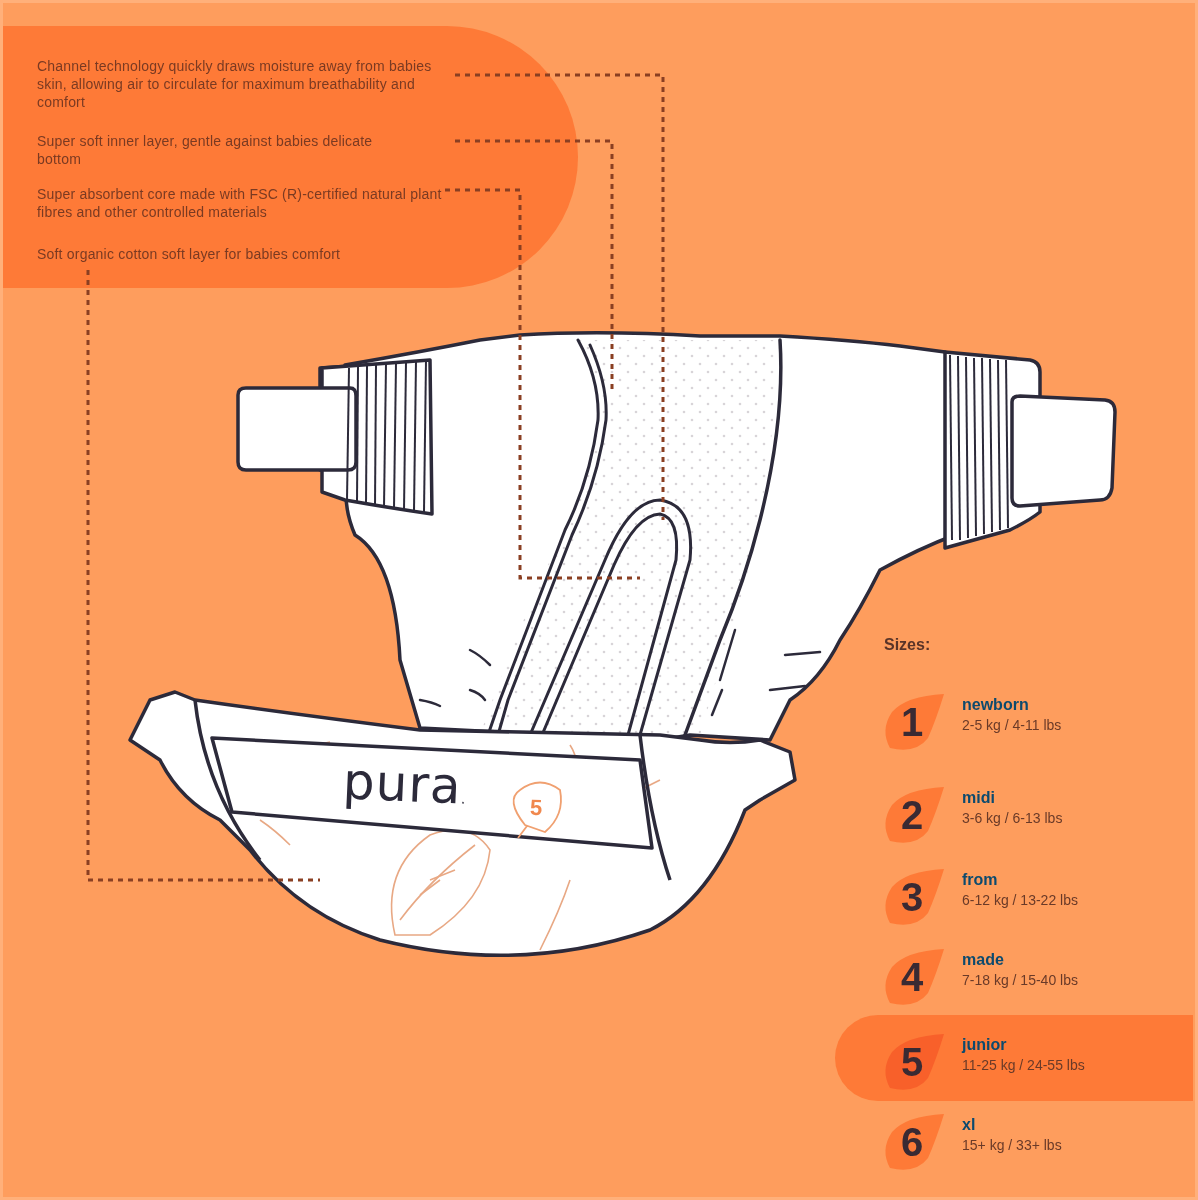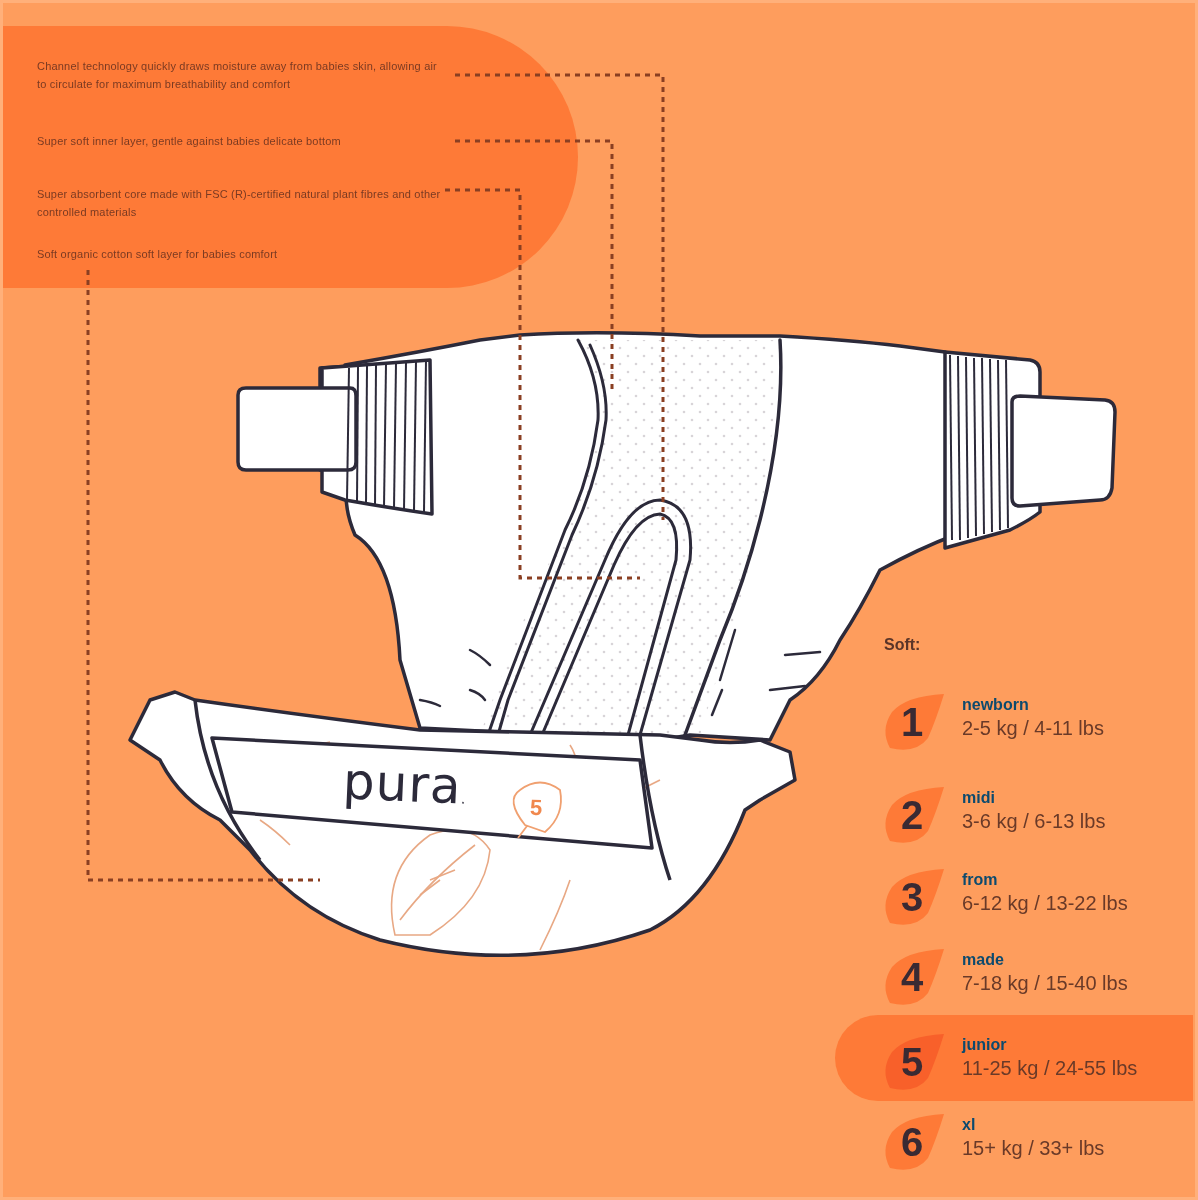--- a/index.html
+++ b/index.html
@@ -16,21 +16,21 @@
       pointer-events: none;
     }
     .banner {
       position: absolute; left: 0; top: 26px;
       width: 578px; height: 262px;
       background: #FE7A37;
       border-radius: 0 131px 131px 0;
     }
     .feature {
       position: absolute; left: 37px;
-      font-size: 11px; line-height: 18px;
+      font-size: 14px; line-height: 18px;
       color: #7A3A22;
       letter-spacing: 0.2px;
       width: 410px;
     }
     .illustration { position: absolute; left: 0; top: 0; }
     .sizes-title {
       position: absolute; left: 884px; top: 636px;
       font-size: 16px; font-weight: bold; color: #5A3428;
     }
     .highlight {
@@ -45,21 +45,21 @@
       position: absolute; left: 18px; top: 10px; width: 36px;
       text-align: center;
       font-size: 40px; font-weight: bold; color: #3A2A33;
     }
     .size-name {
       position: absolute; left: 86px; top: 6px;
       font-size: 16px; font-weight: bold; color: #0c4a6e;
     }
     .size-range {
       position: absolute; left: 86px; top: 27px;
-      font-size: 20px; color: #6A3A28; white-space: nowrap;
+      font-size: 14px; color: #6A3A28; white-space: nowrap;
     }
     .brand {
       position: absolute; left: 343px; top: 755px;
       font-size: 50px; color: #2C2A3A; letter-spacing: 1px;
       transform: rotate(2.5deg);
       font-family: "DejaVu Sans", sans-serif;
       font-weight: normal;
     }
     .brand-size {
       position: absolute; left: 530px; top: 795px;
@@ -175,21 +175,21 @@
     <path d="M455 75 L663 75 L663 520"></path>
     <path d="M455 141 L612 141 L612 390"></path>
     <path d="M445 190 L520 190 L520 578 L640 578"></path>
     <path d="M88 270 L88 880 L320 880"></path>
   </g>
 </svg>
 
 <div class="brand"><span>pura</span><span style="font-size:14px;">.</span></div>
 <div class="brand-size">5</div>
 
-<div class="sizes-title">Soft:</div>
+<div class="sizes-title">Sizes:</div>
 
 <div class="highlight"></div>
 
 <div class="size-row" style="top:690px;">
   <svg class="leaf" viewBox="0 0 70 70">
       <path d="M6 64 L14 58 Q4 40 16 22 Q30 6 68 4 Q60 30 52 48 Q40 64 14 58 Z" fill="#FE7A37"></path>
     </svg>
   <div class="size-num">1</div>
   <div class="size-name">newborn</div>
   <div class="size-range">2-5 kg / 4-11 lbs</div>

